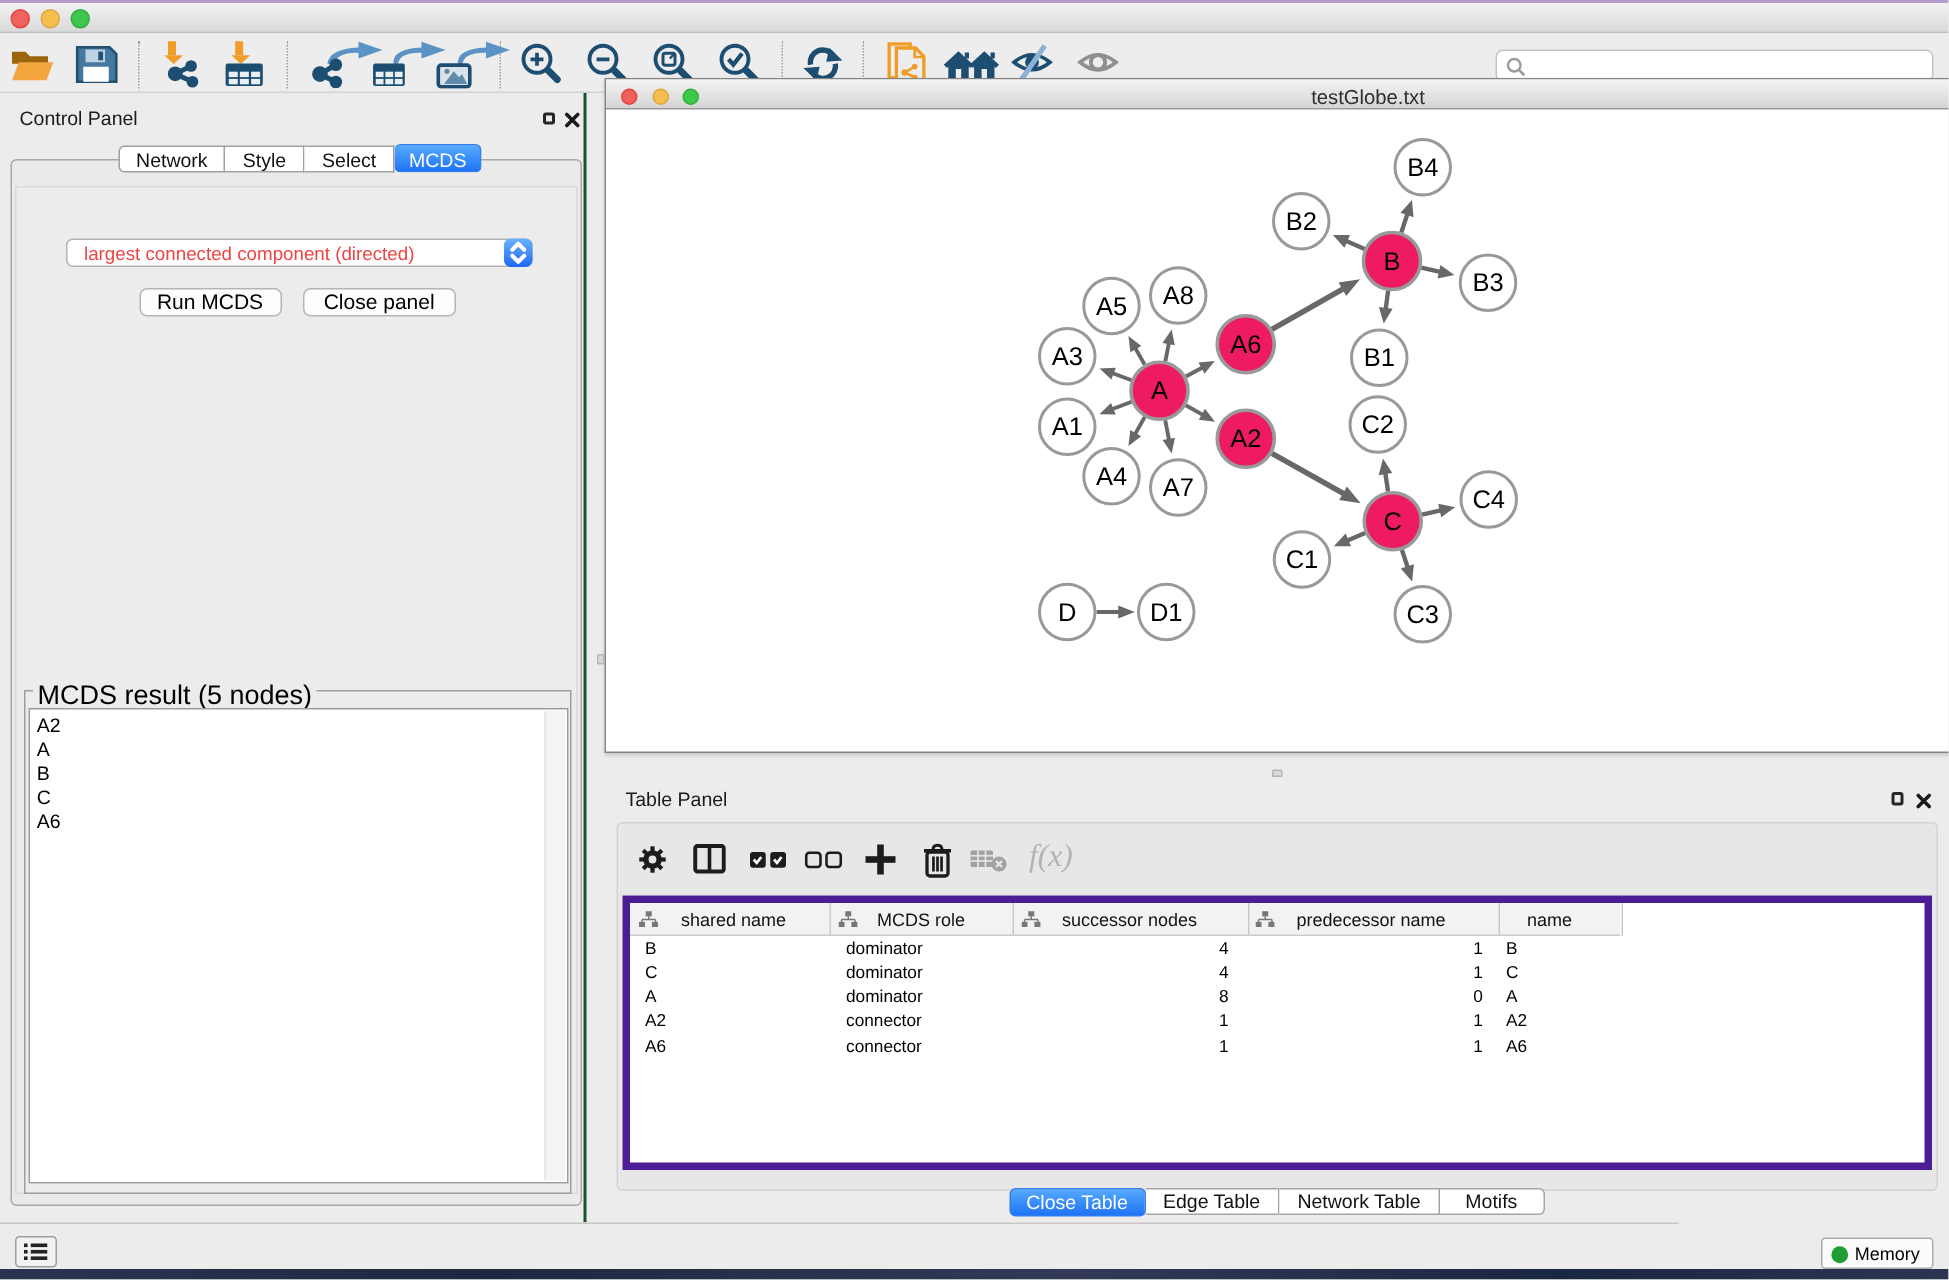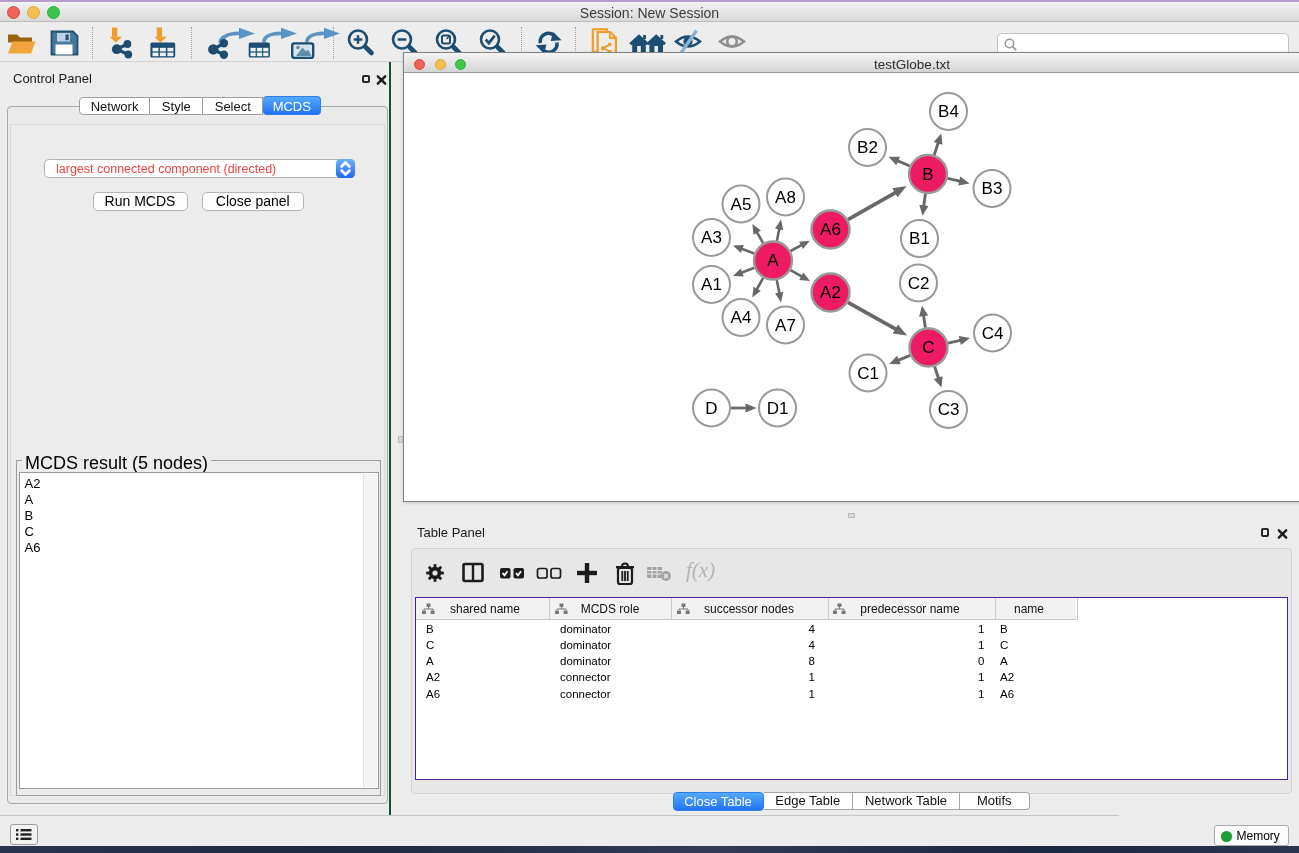--- a/index.html
+++ b/index.html
@@ -32,21 +32,21 @@
 #listbox{left:18.5px;top:409.5px;width:360.5px;height:317px;background:#fff;border:1px solid #9b9b9b}
 #listbox .sc{position:absolute;right:1px;top:1px;width:14px;height:313px;background:#f4f4f4;border-left:1px solid #e2e2e2}
 #listbox .it{position:absolute;left:5px;font-size:13px;color:#000}
 #netwin{left:403px;top:52px;width:1018px;height:450px;background:#fff;border:1px solid #848484;box-shadow:0 1px 3px rgba(0,0,0,.18)}
 #nw-title{position:absolute;left:0;top:0;width:100%;height:20px;background:linear-gradient(#f4f4f4,#d4d4d4);border-bottom:1px solid #999}
 #nw-title .t{position:absolute;width:100%;text-align:center;top:3.5px;font-size:13.5px;color:#2e2e2e}
 #graph{position:absolute;left:0;top:20px}
 .split{position:absolute;background:#d9d9d9;border:1px solid #b5b5b5;border-radius:1px}
 #tpanel-title{left:417px;top:525px;font-size:13px;color:#1a1a1a}
 #tp-box{left:410.5px;top:548px;width:881px;height:246px;background:#e7e7e7;border:1px solid #d2d2d2;border-radius:4px}
-#ttable{left:414.5px;top:597px;width:873.5px;height:182.5px;background:#fff;border:1px solid #4c1d95}
+#ttable{left:414.5px;top:597px;width:873.5px;height:182.5px;background:#fff;border:5px solid #4c1d95}
 #thead{position:absolute;left:0;top:0;width:660px;height:22px;background:#f2f2f2;border-bottom:1px solid #c9c9c9}
 .hsep{position:absolute;top:0;height:22px;width:0;border-left:1px solid #c9c9c9}
 .hlab{position:absolute;top:4px;font-size:12px;color:#111}
 .cell{position:absolute;font-size:11.5px;color:#000;white-space:pre}
 #btabs{position:absolute;display:flex;left:672.5px;top:792px}
 .btab{border:1px solid #a5a5a5;border-left:none;background:#fff;color:#111;font-size:13px;text-align:center;height:18px;line-height:16px}
 .btab.sel{background:linear-gradient(#55aafe,#2073f5);color:#fff;border:1px solid #2e7ef0;border-radius:4px;height:19px;margin-top:-0.5px;line-height:18px}
 .btab.last{border-radius:0 4px 4px 0}
 #statusbar{left:0;top:815px;width:1119px;height:31px;background:#ececec;border-top:1px solid #c6c6c6}
 #listbtn{position:absolute;left:9.5px;top:8px;width:28px;height:21px;border:1px solid #9e9e9e;border-radius:3px;background:#f2f2f2}
@@ -54,21 +54,20 @@
 #membtn span{position:absolute;left:22px;top:3px;font-size:12px;color:#000}
 #darkstrip{left:0;top:846px;width:1299px;height:7px;background:linear-gradient(90deg,#2a3450,#1d2940 25%,#323a55 55%,#1a2740 80%,#2b3550)}
 svg{display:block}
 </style></head>
 <body>
 <div id="topline" class="abs"></div>
 <div id="titlebar" class="abs">
  <div class="light" style="left:7px;top:4px;width:13px;height:13px;background:#f2625c;border:1px solid #dd4742"></div>
  <div class="light" style="left:27px;top:4px;width:13px;height:13px;background:#f5be4e;border:1px solid #dda63f"></div>
  <div class="light" style="left:47px;top:4px;width:13px;height:13px;background:#3ec54d;border:1px solid #2fae3e"></div>
- <div class="t">Session: New Session</div>
 </div>
 <div id="toolbar" class="abs">
     <div class="tbsep" style="left:92px"></div>
     <div class="tbsep" style="left:190.5px"></div>
     <div class="tbsep" style="left:332.5px"></div>
     <div class="tbsep" style="left:521px"></div>
     <div class="tbsep" style="left:574.5px"></div>
     <svg class="ticon" style="left:5.0px" width="32" height="32" viewBox="0 0 32 32">
       <path d="M3,7.5 h9 l3,3 h12 v5 h-24 z" fill="#9a650c"></path>
       <path d="M3,26.5 l4.5,-12 h23 l-4.5,12 z" fill="#f2a53c"></path>

